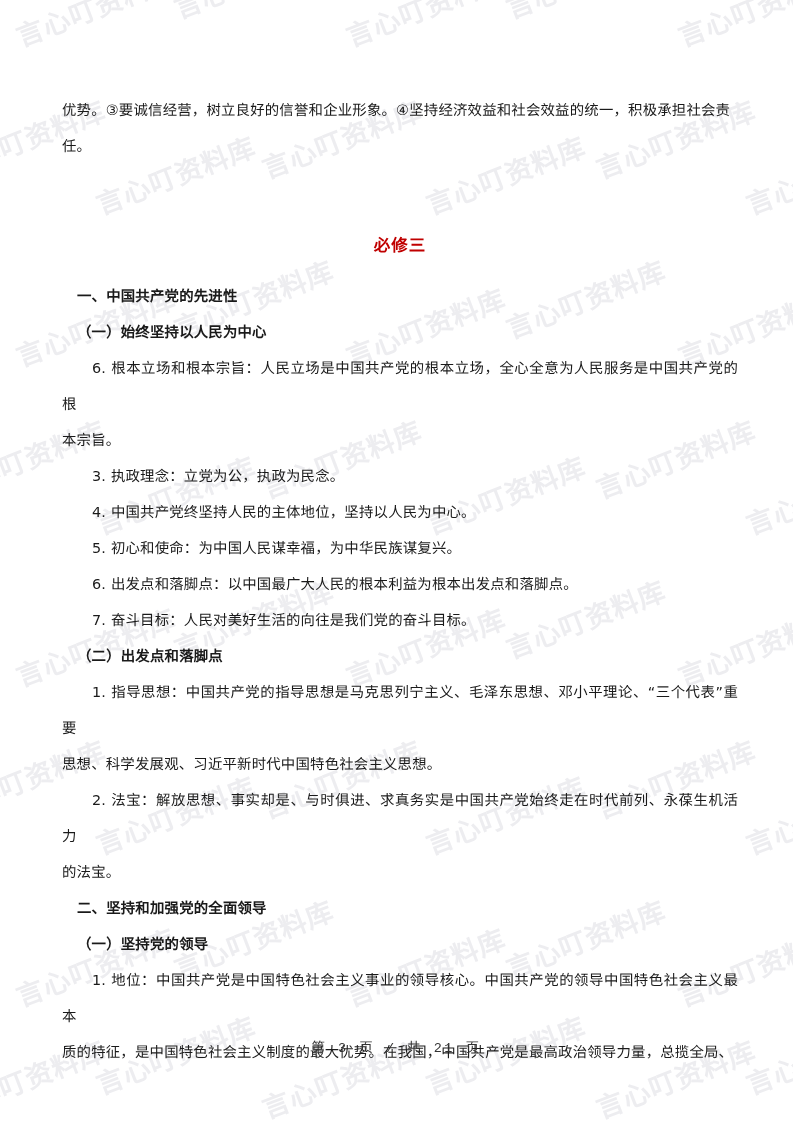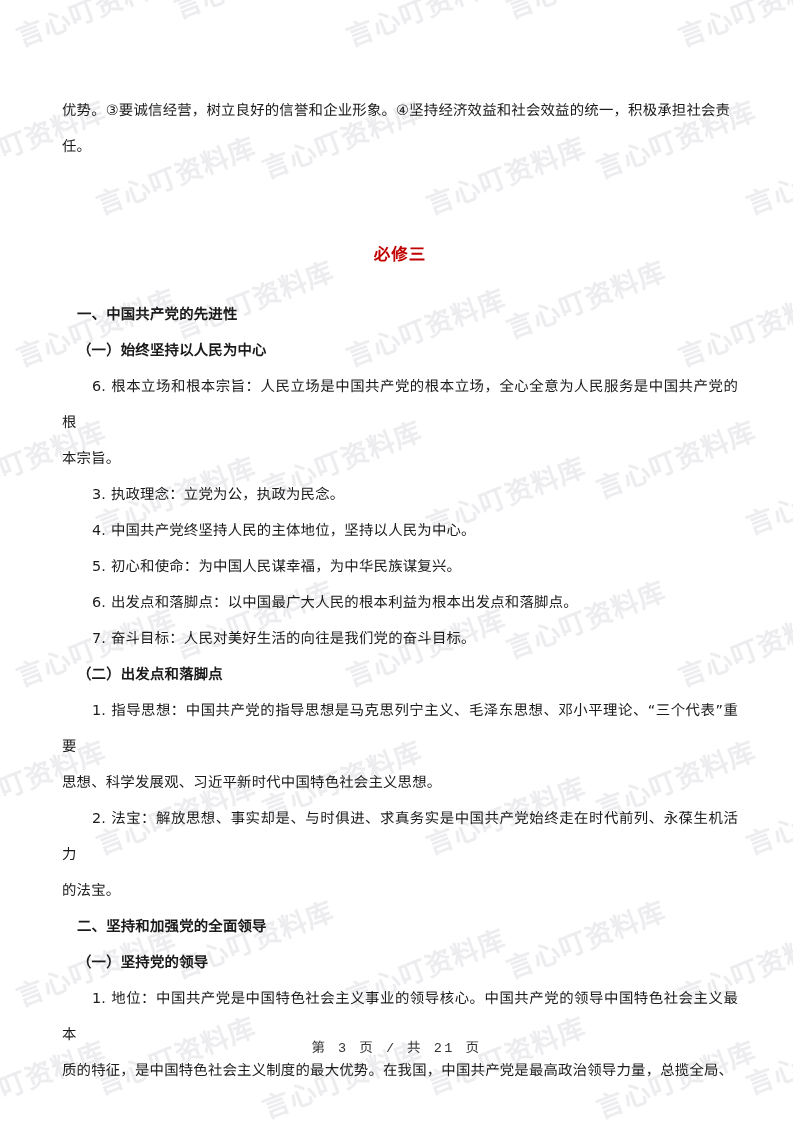--- a/index.html
+++ b/index.html
@@ -73,21 +73,21 @@
   
   .ind-0  { text-indent: 0; }
   .ind-1  { text-indent: 15px; }
   .ind-2  { text-indent: 30px; }
 
   .gap-title {
     height: 58px;
   }
 
   .section-title {
-    margin: 16px;
+    margin: 7px;
     text-align: center;
     color: #c00000;
     font-weight: 700;
     font-size: 16.5px;
     line-height: 34px;
     letter-spacing: 1px;
   }
 
   .after-title { height: 8px; }
 

